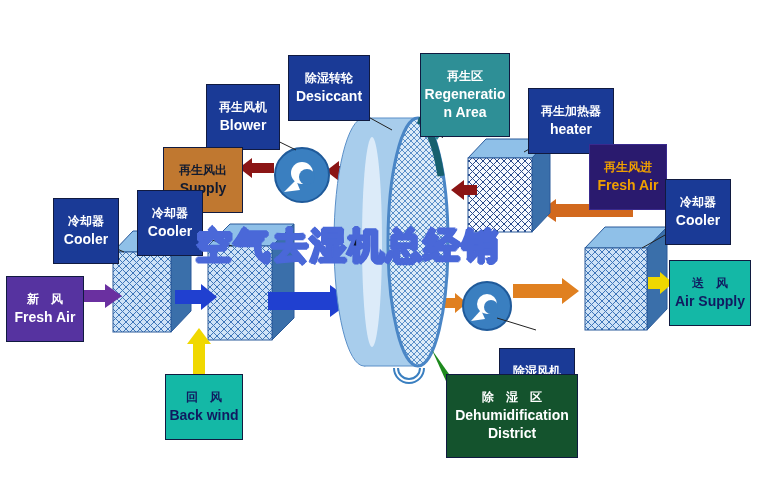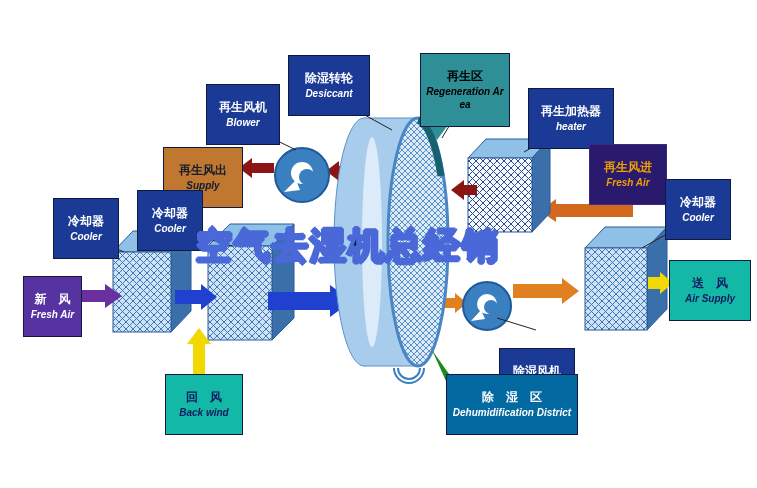--- a/index.html
+++ b/index.html
@@ -6,28 +6,28 @@
   .diagram {
     position:relative; width:757px; height:488px; background:#ffffff;
     overflow:hidden; font-family:"Liberation Sans","DejaVu Sans",sans-serif;
   }
   svg.layer { position:absolute; left:0; top:0; z-index:1; }
   .box {
     position:absolute; z-index:3; border:1px solid #101a40; box-sizing:border-box;
     text-align:center; font-weight:bold; padding:15px 3px; line-height:1.3;
   }
   .box .zh { display:block; font-size:12px; }
-  .box .en { display:block; font-size:10px; word-break:break-all;font-style:italic; }
+  .box .en { display:block; font-size:14px; word-break:break-all; }
   .navy   { background:#1a3a96; color:#ffffff; }
-  .teal   { background:#2e8f96; color:#000000; }
+  .teal   { background:#2e8f96; color:#ffffff; }
   .brown  { background:#c07830; color:#101a30; }
   .purple { background:#5633a0; color:#ffffff; }
   .indigo { background:#2a1a6e; color:#f0a000; border-color:#3a2a8e; }
   .yellow { background:#14b8a6; color:#101a60; }
-  .green  { background:#0369a1; color:#ffffff; }
+  .green  { background:#14532d; color:#ffffff; }
   .watermark-title {
     position:absolute; left:196px; top:222px; z-index:4; white-space:nowrap;
     font-size:36px; font-weight:bold; letter-spacing:2px; color:#0f172a;
     -webkit-text-stroke:2px #4a68d8;
     text-shadow:-2px 0 #4a68d8, 2px 0 #4a68d8, 0 -2px #4a68d8, 0 2px #4a68d8;
   }
 </style>
 </head>
 <body>
 
@@ -162,21 +162,21 @@
   <div class="box navy" style="left:137px;top:190px;width:66px">
     <span class="zh">冷却器</span>
     <span class="en">Cooler</span>
   </div>
 
   <div class="box navy" style="left:53px;top:198px;width:66px">
     <span class="zh">冷却器</span>
     <span class="en">Cooler</span>
   </div>
 
-  <div class="box purple" style="left:23px;top:276px;width:59px">
+  <div class="box purple" style="left:6px;top:276px;width:78px">
     <span class="zh">新　风</span>
     <span class="en">Fresh Air</span>
   </div>
 
   <div class="box indigo" style="left:589px;top:144px;width:78px">
     <span class="zh">再生风进</span>
     <span class="en">Fresh Air</span>
   </div>
 
   <div class="box navy" style="left:665px;top:179px;width:66px">

